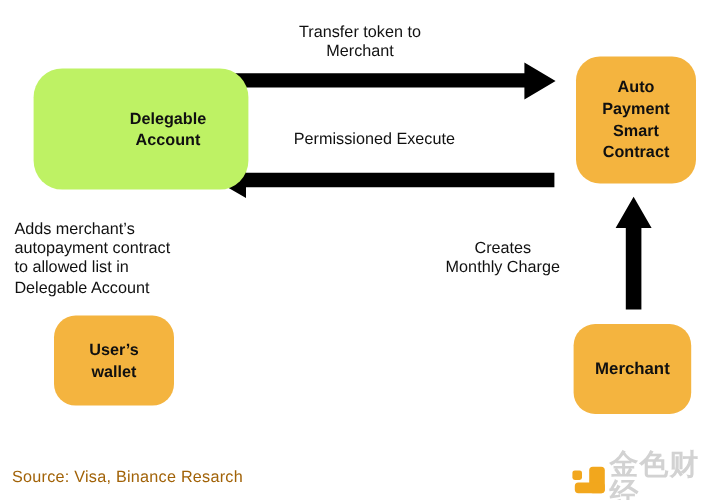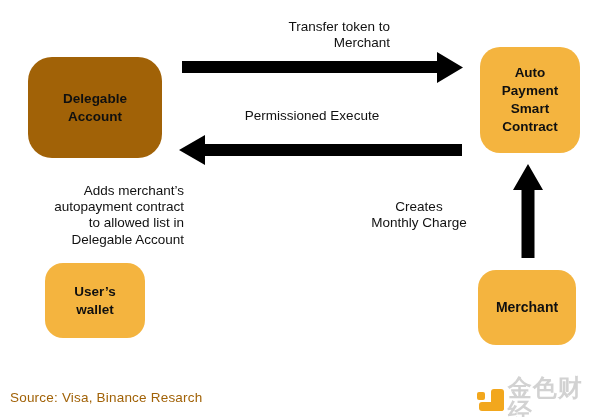--- a/index.html
+++ b/index.html
@@ -13,25 +13,25 @@
     white-space:pre-line;color:#101010;
   }
   .node-delegable{left:28px;top:57px;width:134px;height:101px;border-radius:24px;background:#c18a2d;}
   .node-autopay{left:480px;top:47px;width:100px;height:106px;border-radius:20px;background:#f4b43f;}
   .node-wallet{left:45px;top:263px;width:100px;height:75px;border-radius:18px;background:#f4b43f;}
   .node-merchant{left:478px;top:270px;width:98px;height:75px;border-radius:18px;background:#f4b43f;font-size:14px;}
   .edge-label{
     position:absolute;text-align:center;font-size:13.5px;line-height:1.22;
     white-space:pre-line;color:#111;
   }
-  .label-transfer{left:230px;top:19px;width:160px;text-align:right;}
+  .label-transfer{left:220px;top:19px;width:160px;}
   .label-permissioned{left:222px;top:108px;width:180px;}
   .label-creates{left:339px;top:199px;width:160px;}
   .annotation{
-    position:absolute;left:12px;top:183px;width:172px;text-align:right;
+    position:absolute;left:12px;top:183px;width:172px;text-align:left;
     font-size:13.5px;line-height:1.2;white-space:pre-line;color:#111;
   }
   svg.arrows{position:absolute;left:0;top:0;pointer-events:none;}
   .source{
     position:absolute;left:10px;top:390px;font-size:13.5px;color:#a16207;
     letter-spacing:.2px;
   }
   .logo{position:absolute;left:477px;top:376px;display:flex;align-items:center;}
   .logo-icon{position:relative;width:28px;height:23px;margin-right:5px;}
   .logo-icon .sq{position:absolute;left:0;top:3px;width:8px;height:8px;border-radius:2px;background:#f2a71d;}
@@ -46,21 +46,21 @@
 <body>
 
 <div class="canvas">
 
   <svg class="arrows" width="600" height="417" viewBox="0 0 600 417" aria-hidden="true">
     <path d="M182 61 L437 61 L437 52 L463 67.5 L437 83 L437 73 L182 73 Z" fill="#000"></path>
     <path d="M462 144 L205 144 L205 135 L179 150 L205 165 L205 156 L462 156 Z" fill="#000"></path>
     <path d="M521.5 258 L521.5 190 L513 190 L528 164 L543 190 L534.5 190 L534.5 258 Z" fill="#000"></path>
   </svg>
 
-  <div class="node node-delegable" style="background: #a16207;">
+  <div class="node node-delegable" style="background: #bef264; padding-left: 45px;">
     <span>Delegable
 Account</span>
   </div>
 
   <div class="node node-autopay" style="background: rgb(244, 180, 63);">
     <span>Auto
 Payment
 Smart
 Contract</span>
   </div>

